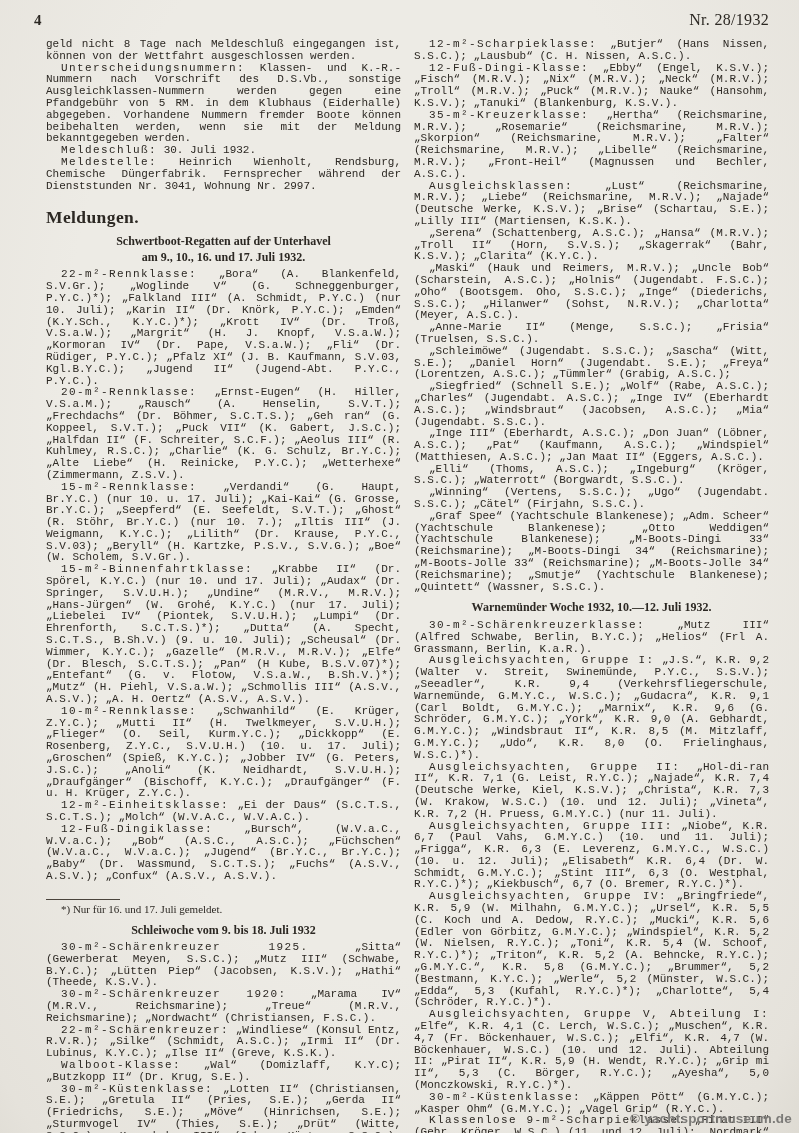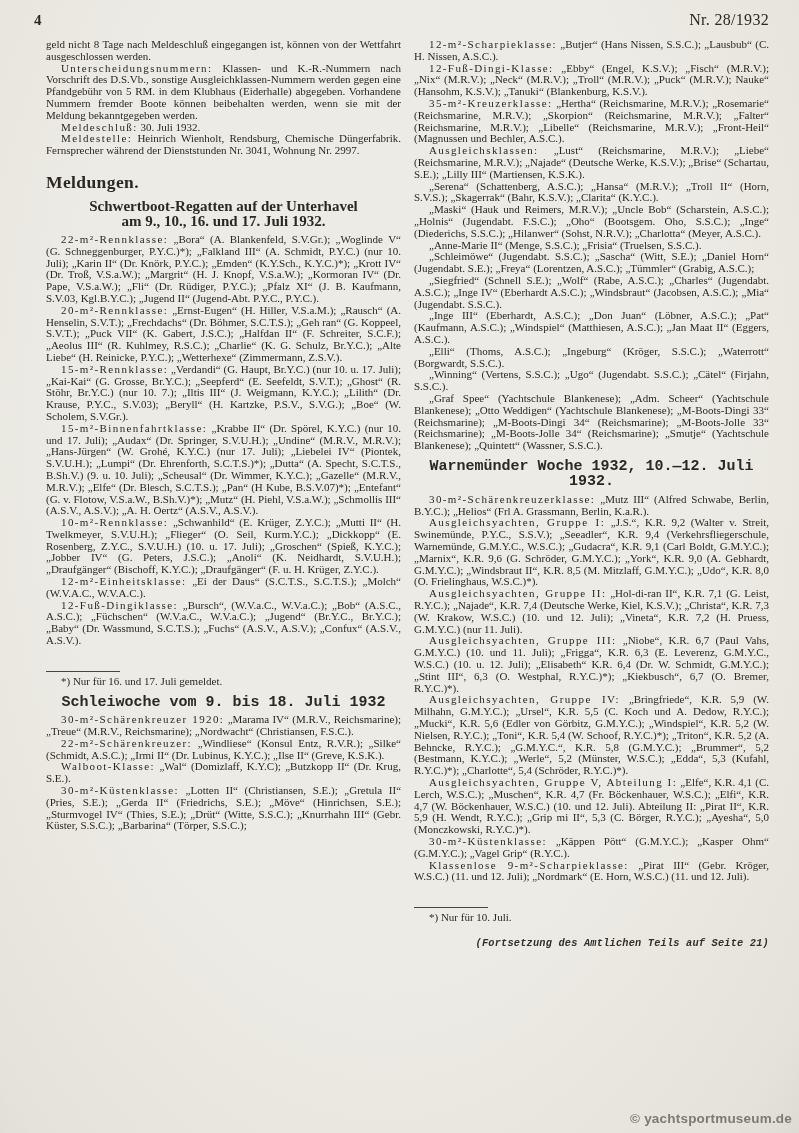--- a/index.html
+++ b/index.html
@@ -7,27 +7,27 @@
     position:relative;width:799px;height:1133px;overflow:hidden;
     background:radial-gradient(ellipse at 48% 38%, #edebe5 55%, #e5e2db 92%, #dedbd3 100%);
     color:#2c2823;
     font-family:"Liberation Serif", serif;
   }
   .pagehead{position:absolute;top:11px;left:34px;right:30px;display:flex;justify-content:space-between;align-items:baseline;}
   .pagenum{font-weight:bold;font-size:15px;}
   .issue{font-size:16px;letter-spacing:.3px;}
   .columns{position:absolute;top:39px;left:46px;display:flex;gap:13px;}
   .col{width:355px;font-size:11px;line-height:11.8px;text-align:justify;}
-  p.para{margin:0;text-indent:15px;}
+  p.para{margin:0;text-indent:15px;font-family:Liberation Mono, monospace;}
   p.para.flush{text-indent:0;}
   .head{letter-spacing:1.4px;}
   .h1{font-size:17.5px;font-weight:bold;text-align:left;margin:15px 0 6px;letter-spacing:.4px;line-height:20px;}
-  .h2{font-size:15px;font-weight:bold;text-align:center;line-height:15.5px;margin:7px 0 4px;}
-  .h2.sp{font-family:Liberation Mono, monospace;}
-  .fnwrap{margin-top:24px;}
+  .h2{font-size:12px;font-weight:bold;text-align:center;line-height:15.5px;margin:7px 0 4px;}
+  .h2.sp{}
+  .fnwrap{margin-top:16px;}
   .fn-rule{width:74px;border-top:1px solid #4a443c;margin:0 0 4px;}
   .fn{margin:0;text-indent:15px;text-align:left;}
   .note{font-family:Liberation Mono, monospace;font-style:italic;font-weight:bold;
         font-size:10.3px;text-align:right;margin-top:14px;letter-spacing:.2px;color:#34302a;}
   .watermark{position:absolute;right:7px;bottom:7px;
         font-family:"Liberation Sans", sans-serif;font-weight:bold;font-size:13.5px;
         color:#7b7a77;letter-spacing:.2px;}
 </style>
 </head>
 <body>
@@ -50,20 +50,21 @@
         <p class="para"><span class="head">15-m²-Rennklasse:</span> <span>„Verdandi“ (G. Haupt, Br.Y.C.) (nur 10. u. 17. Juli); „Kai-Kai“ (G. Grosse, Br.Y.C.); „Seepferd“ (E. Seefeldt, S.V.T.); „Ghost“ (R. Stöhr, Br.Y.C.) (nur 10. 7.); „Iltis III“ (J. Weigmann, K.Y.C.); „Lilith“ (Dr. Krause, P.Y.C., S.V.03); „Beryll“ (H. Kartzke, P.S.V., S.V.G.); „Boe“ (W. Scholem, S.V.Gr.).</span></p>
         <p class="para"><span class="head">15-m²-Binnenfahrtklasse:</span> <span>„Krabbe II“ (Dr. Spörel, K.Y.C.) (nur 10. und 17. Juli); „Audax“ (Dr. Springer, S.V.U.H.); „Undine“ (M.R.V., M.R.V.); „Hans-Jürgen“ (W. Grohé, K.Y.C.) (nur 17. Juli); „Liebelei IV“ (Piontek, S.V.U.H.); „Lumpi“ (Dr. Ehrenforth, S.C.T.S.)*); „Dutta“ (A. Specht, S.C.T.S., B.Sh.V.) (9. u. 10. Juli); „Scheusal“ (Dr. Wimmer, K.Y.C.); „Gazelle“ (M.R.V., M.R.V.); „Elfe“ (Dr. Blesch, S.C.T.S.); „Pan“ (H Kube, B.S.V.07)*); „Entefant“ (G. v. Flotow, V.S.a.W., B.Sh.V.)*); „Mutz“ (H. Piehl, V.S.a.W.); „Schmollis III“ (A.S.V., A.S.V.); „A. H. Oertz“ (A.S.V., A.S.V.).</span></p>
         <p class="para"><span class="head">10-m²-Rennklasse:</span> <span>„Schwanhild“ (E. Krüger, Z.Y.C.); „Mutti II“ (H. Twelkmeyer, S.V.U.H.); „Flieger“ (O. Seil, Kurm.Y.C.); „Dickkopp“ (E. Rosenberg, Z.Y.C., S.V.U.H.) (10. u. 17. Juli); „Groschen“ (Spieß, K.Y.C.); „Jobber IV“ (G. Peters, J.S.C.); „Anoli“ (K. Neidhardt, S.V.U.H.); „Draufgänger“ (Bischoff, K.Y.C.); „Draufgänger“ (F. u. H. Krüger, Z.Y.C.).</span></p>
         <p class="para"><span class="head">12-m²-Einheitsklasse:</span> <span>„Ei der Daus“ (S.C.T.S., S.C.T.S.); „Molch“ (W.V.A.C., W.V.A.C.).</span></p>
         <p class="para"><span class="head">12-Fuß-Dingiklasse:</span> <span>„Bursch“, (W.V.a.C., W.V.a.C.); „Bob“ (A.S.C., A.S.C.); „Füchschen“ (W.V.a.C., W.V.a.C.); „Jugend“ (Br.Y.C., Br.Y.C.); „Baby“ (Dr. Wassmund, S.C.T.S.); „Fuchs“ (A.S.V., A.S.V.); „Confux“ (A.S.V., A.S.V.).</span></p>
         <div class="fnwrap">
           <div class="fn-rule"></div>
           <p class="fn">*) Nur für 16. und 17. Juli gemeldet.</p>
         </div>
         <div class="h2 sp"><span>Schleiwoche vom 9. bis 18. Juli 1932</span></div>
+        <p class="para"><span class="head">30-m²-Schärenkreuzer 1925.</span> <span>„Sitta“ (Gewerberat Meyen, S.S.C.); „Mutz III“ (Schwabe, B.Y.C.); „Lütten Piep“ (Jacobsen, K.S.V.); „Hathi“ (Theede, K.S.V.).</span></p>
         <p class="para"><span class="head">30-m²-Schärenkreuzer 1920:</span> <span>„Marama IV“ (M.R.V., Reichsmarine); „Treue“ (M.R.V., Reichsmarine); „Nordwacht“ (Christiansen, F.S.C.).</span></p>
         <p class="para"><span class="head">22-m²-Schärenkreuzer:</span> <span>„Windliese“ (Konsul Entz, R.V.R.); „Silke“ (Schmidt, A.S.C.); „Irmi II“ (Dr. Lubinus, K.Y.C.); „Ilse II“ (Greve, K.S.K.).</span></p>
         <p class="para"><span class="head">Walboot-Klasse:</span> <span>„Wal“ (Domizlaff, K.Y.C); „Butzkopp II“ (Dr. Krug, S.E.).</span></p>
         <p class="para"><span class="head">30-m²-Küstenklasse:</span> <span>„Lotten II“ (Christiansen, S.E.); „Gretula II“ (Pries, S.E.); „Gerda II“ (Friedrichs, S.E.); „Möve“ (Hinrichsen, S.E.); „Sturmvogel IV“ (Thies, S.E.); „Drüt“ (Witte, S.S.C.); „Knurrhahn III“ (Gebr. Küster, S.S.C.); „Barbarina“ (Törper, S.S.C.);</span></p>
       </div>
     <div class="col" id="col-right">
         <p class="para"><span class="head">12-m²-Scharpieklasse:</span> <span>„Butjer“ (Hans Nissen, S.S.C.); „Lausbub“ (C. H. Nissen, A.S.C.).</span></p>
         <p class="para"><span class="head">12-Fuß-Dingi-Klasse:</span> <span>„Ebby“ (Engel, K.S.V.); „Fisch“ (M.R.V.); „Nix“ (M.R.V.); „Neck“ (M.R.V.); „Troll“ (M.R.V.); „Puck“ (M.R.V.); Nauke“ (Hansohm, K.S.V.); „Tanuki“ (Blankenburg, K.S.V.).</span></p>
         <p class="para"><span class="head">35-m²-Kreuzerklasse:</span> <span>„Hertha“ (Reichsmarine, M.R.V.); „Rosemarie“ (Reichsmarine, M.R.V.); „Skorpion“ (Reichsmarine, M.R.V.); „Falter“ (Reichsmarine, M.R.V.); „Libelle“ (Reichsmarine, M.R.V.); „Front-Heil“ (Magnussen und Bechler, A.S.C.).</span></p>
         <p class="para"><span class="head">Ausgleichsklassen:</span> <span>„Lust“ (Reichsmarine, M.R.V.); „Liebe“ (Reichsmarine, M.R.V.); „Najade“ (Deutsche Werke, K.S.V.); „Brise“ (Schartau, S.E.); „Lilly III“ (Martiensen, K.S.K.).</span></p>

